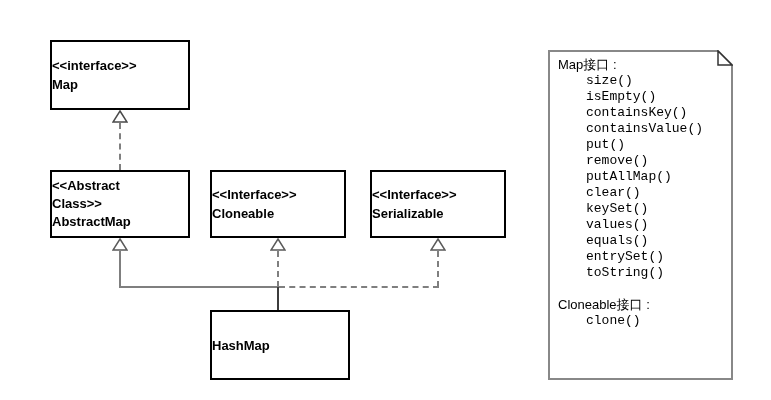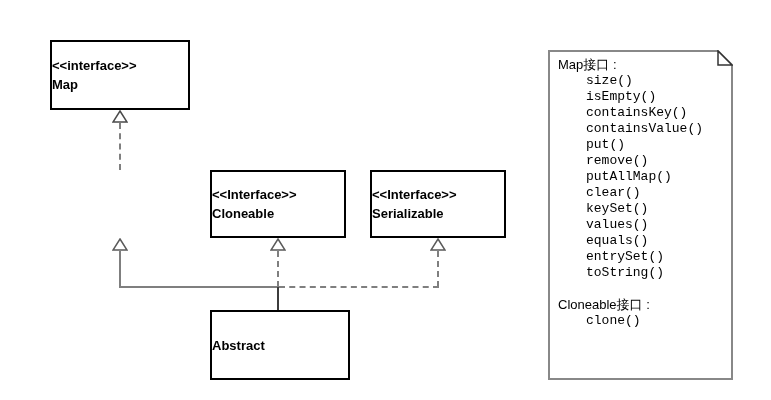--- a/index.html
+++ b/index.html
@@ -33,33 +33,38 @@
 </head>
 <body>
 
 <div class="canvas">
 
   <div class="uml-box" style="left:50px; top:40px; width:140px; height:70px;">
     <div>&lt;&lt;interface&gt;&gt;</div>
     <div>Map</div>
   </div>
 
+  <div class="uml-box" style="left:50px; top:170px; width:140px; height:68px; line-height:18px;">
+    <div>&lt;&lt;Abstract</div>
+    <div>Class&gt;&gt;</div>
+    <div>AbstractMap</div>
+  </div>
 
   <div class="uml-box" style="left:210px; top:170px; width:136px; height:68px;">
     <div>&lt;&lt;Interface&gt;&gt;</div>
     <div>Cloneable</div>
   </div>
 
   <div class="uml-box" style="left:370px; top:170px; width:136px; height:68px;">
     <div>&lt;&lt;Interface&gt;&gt;</div>
     <div>Serializable</div>
   </div>
 
   <div class="uml-box" style="left:210px; top:310px; width:140px; height:70px;">
-    <div>Abstract</div>
+    <div>HashMap</div>
   </div>
 
   <svg class="tri" style="left:112px; top:110px;" width="16" height="13" viewBox="0 0 16 13">
     <polygon points="8,1 15,12 1,12" fill="#ffffff" stroke="#4a4a4a" stroke-width="1.5"></polygon>
   </svg>
   <svg class="tri" style="left:112px; top:238px;" width="16" height="13" viewBox="0 0 16 13">
     <polygon points="8,1 15,12 1,12" fill="#ffffff" stroke="#5a5a5a" stroke-width="1.5"></polygon>
   </svg>
   <svg class="tri" style="left:270px; top:238px;" width="16" height="13" viewBox="0 0 16 13">
     <polygon points="8,1 15,12 1,12" fill="#ffffff" stroke="#5a5a5a" stroke-width="1.5"></polygon>

